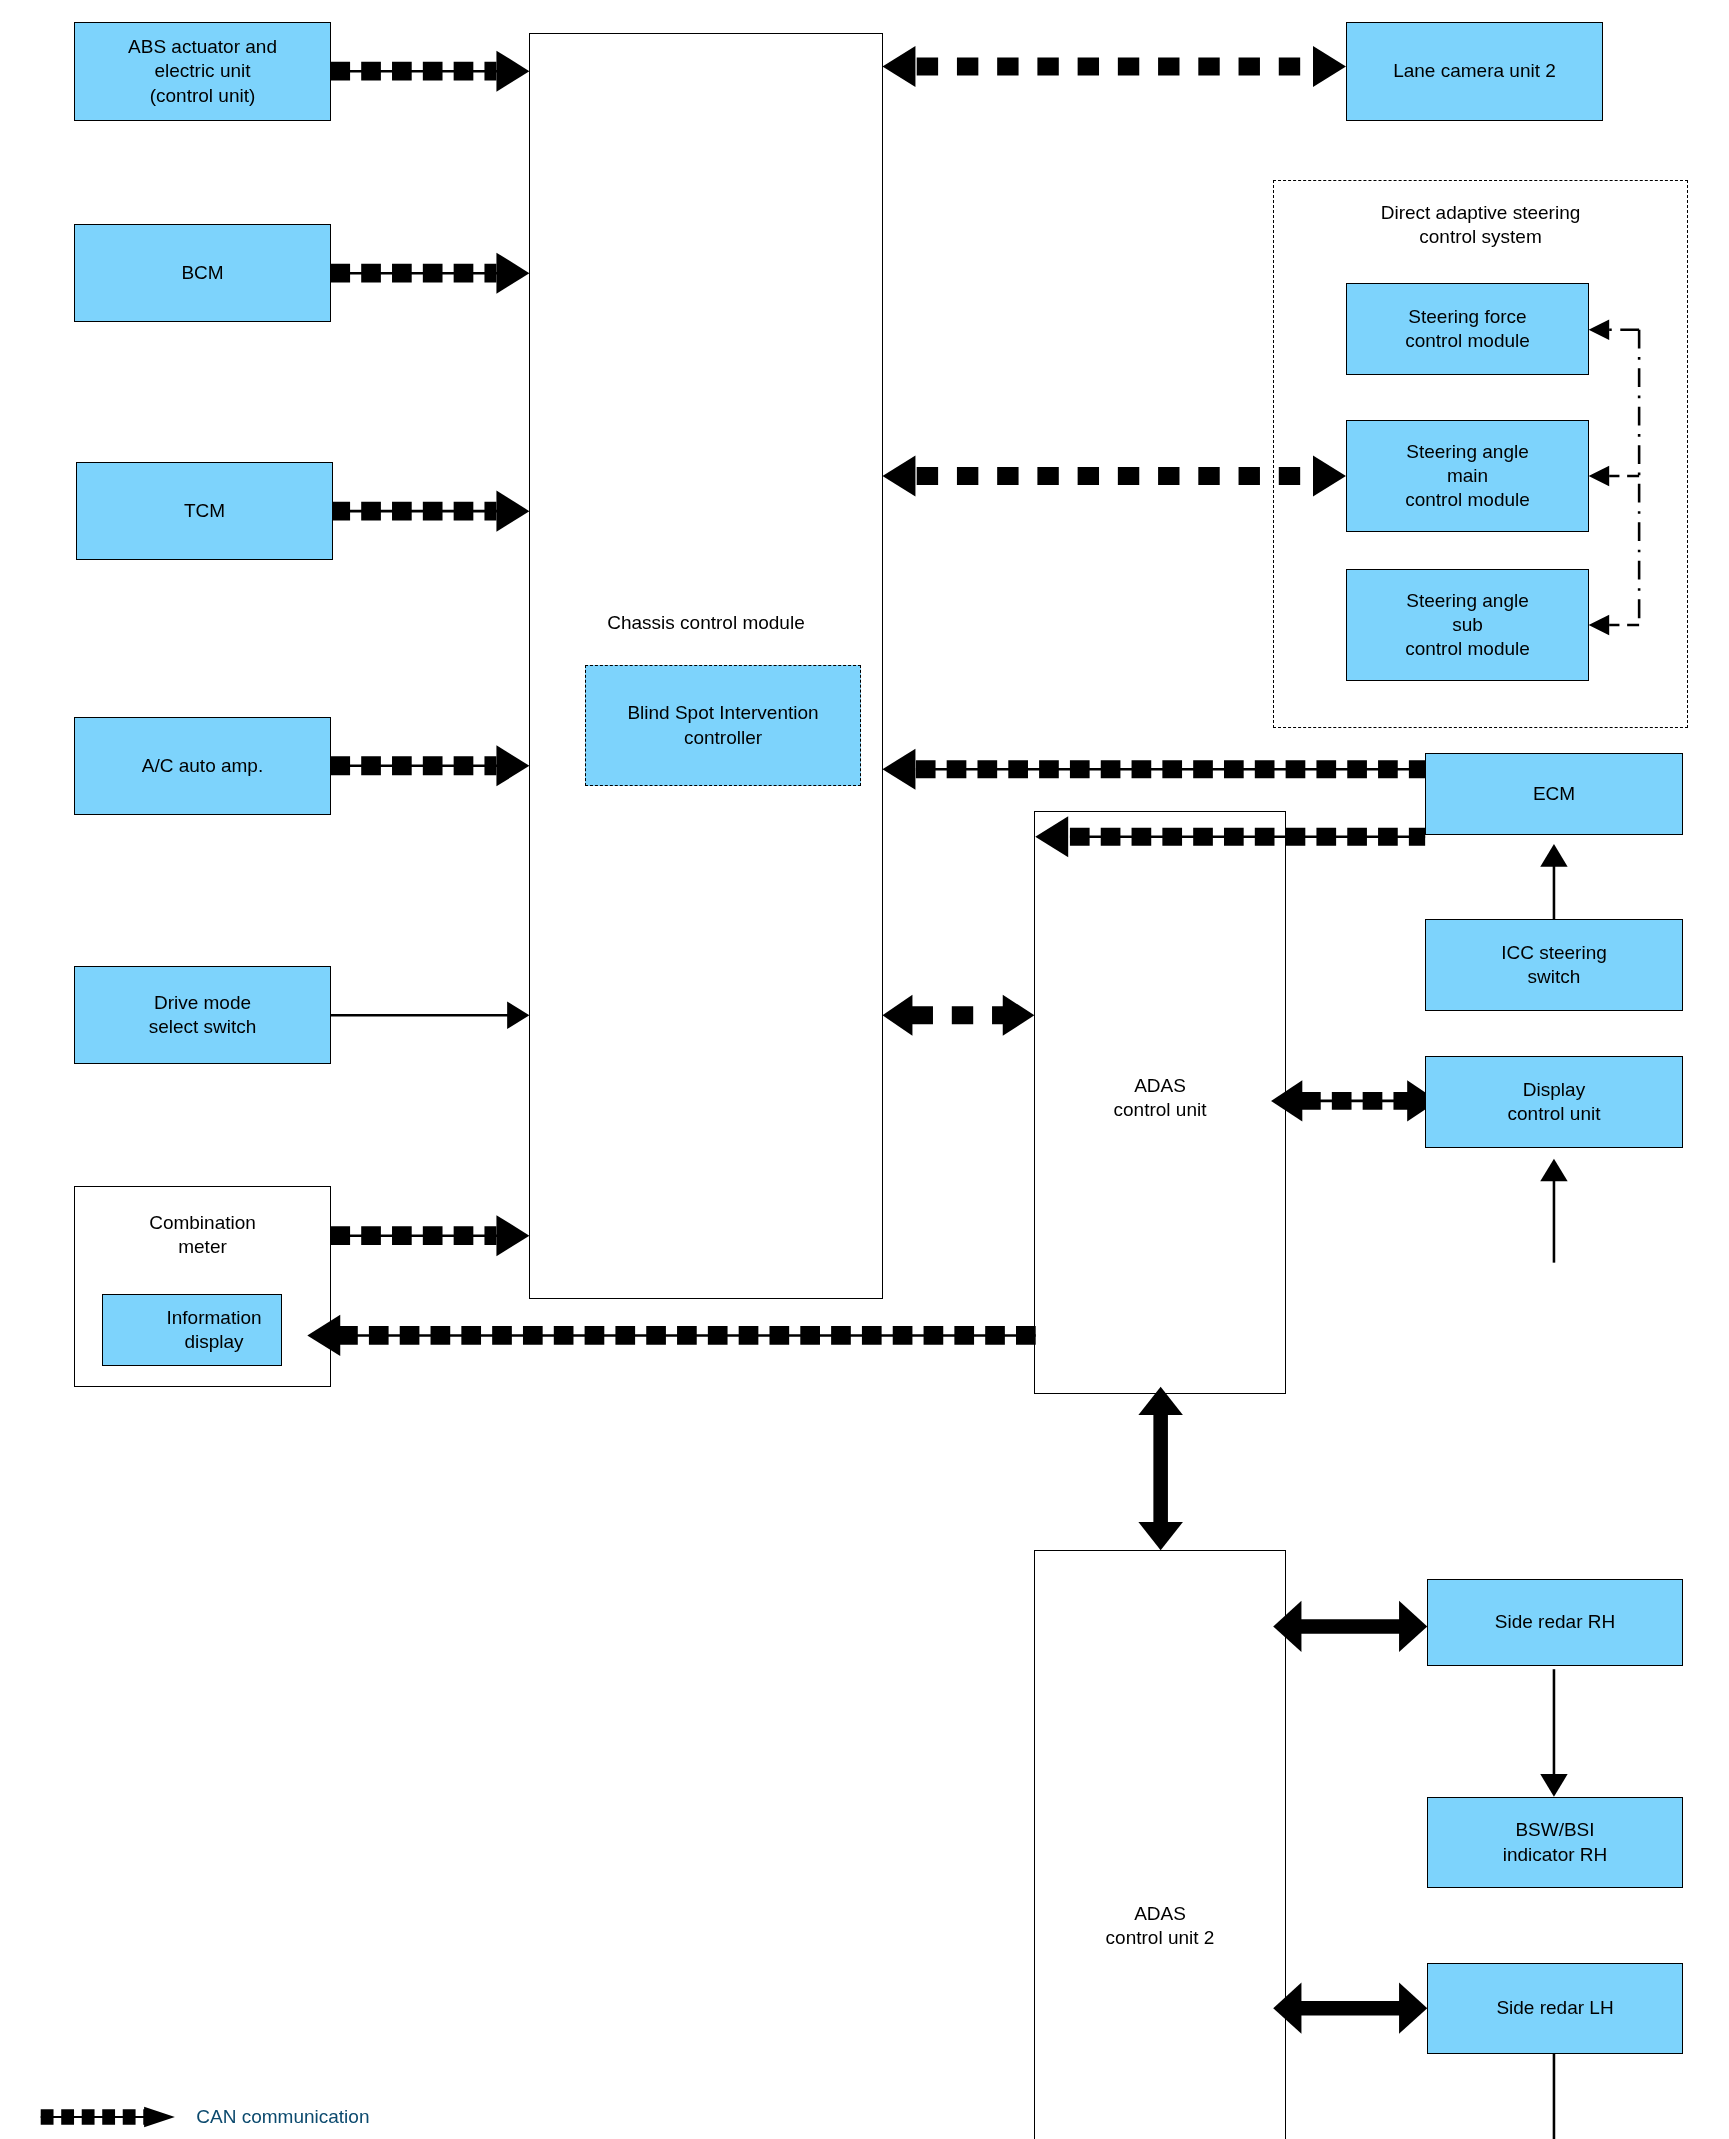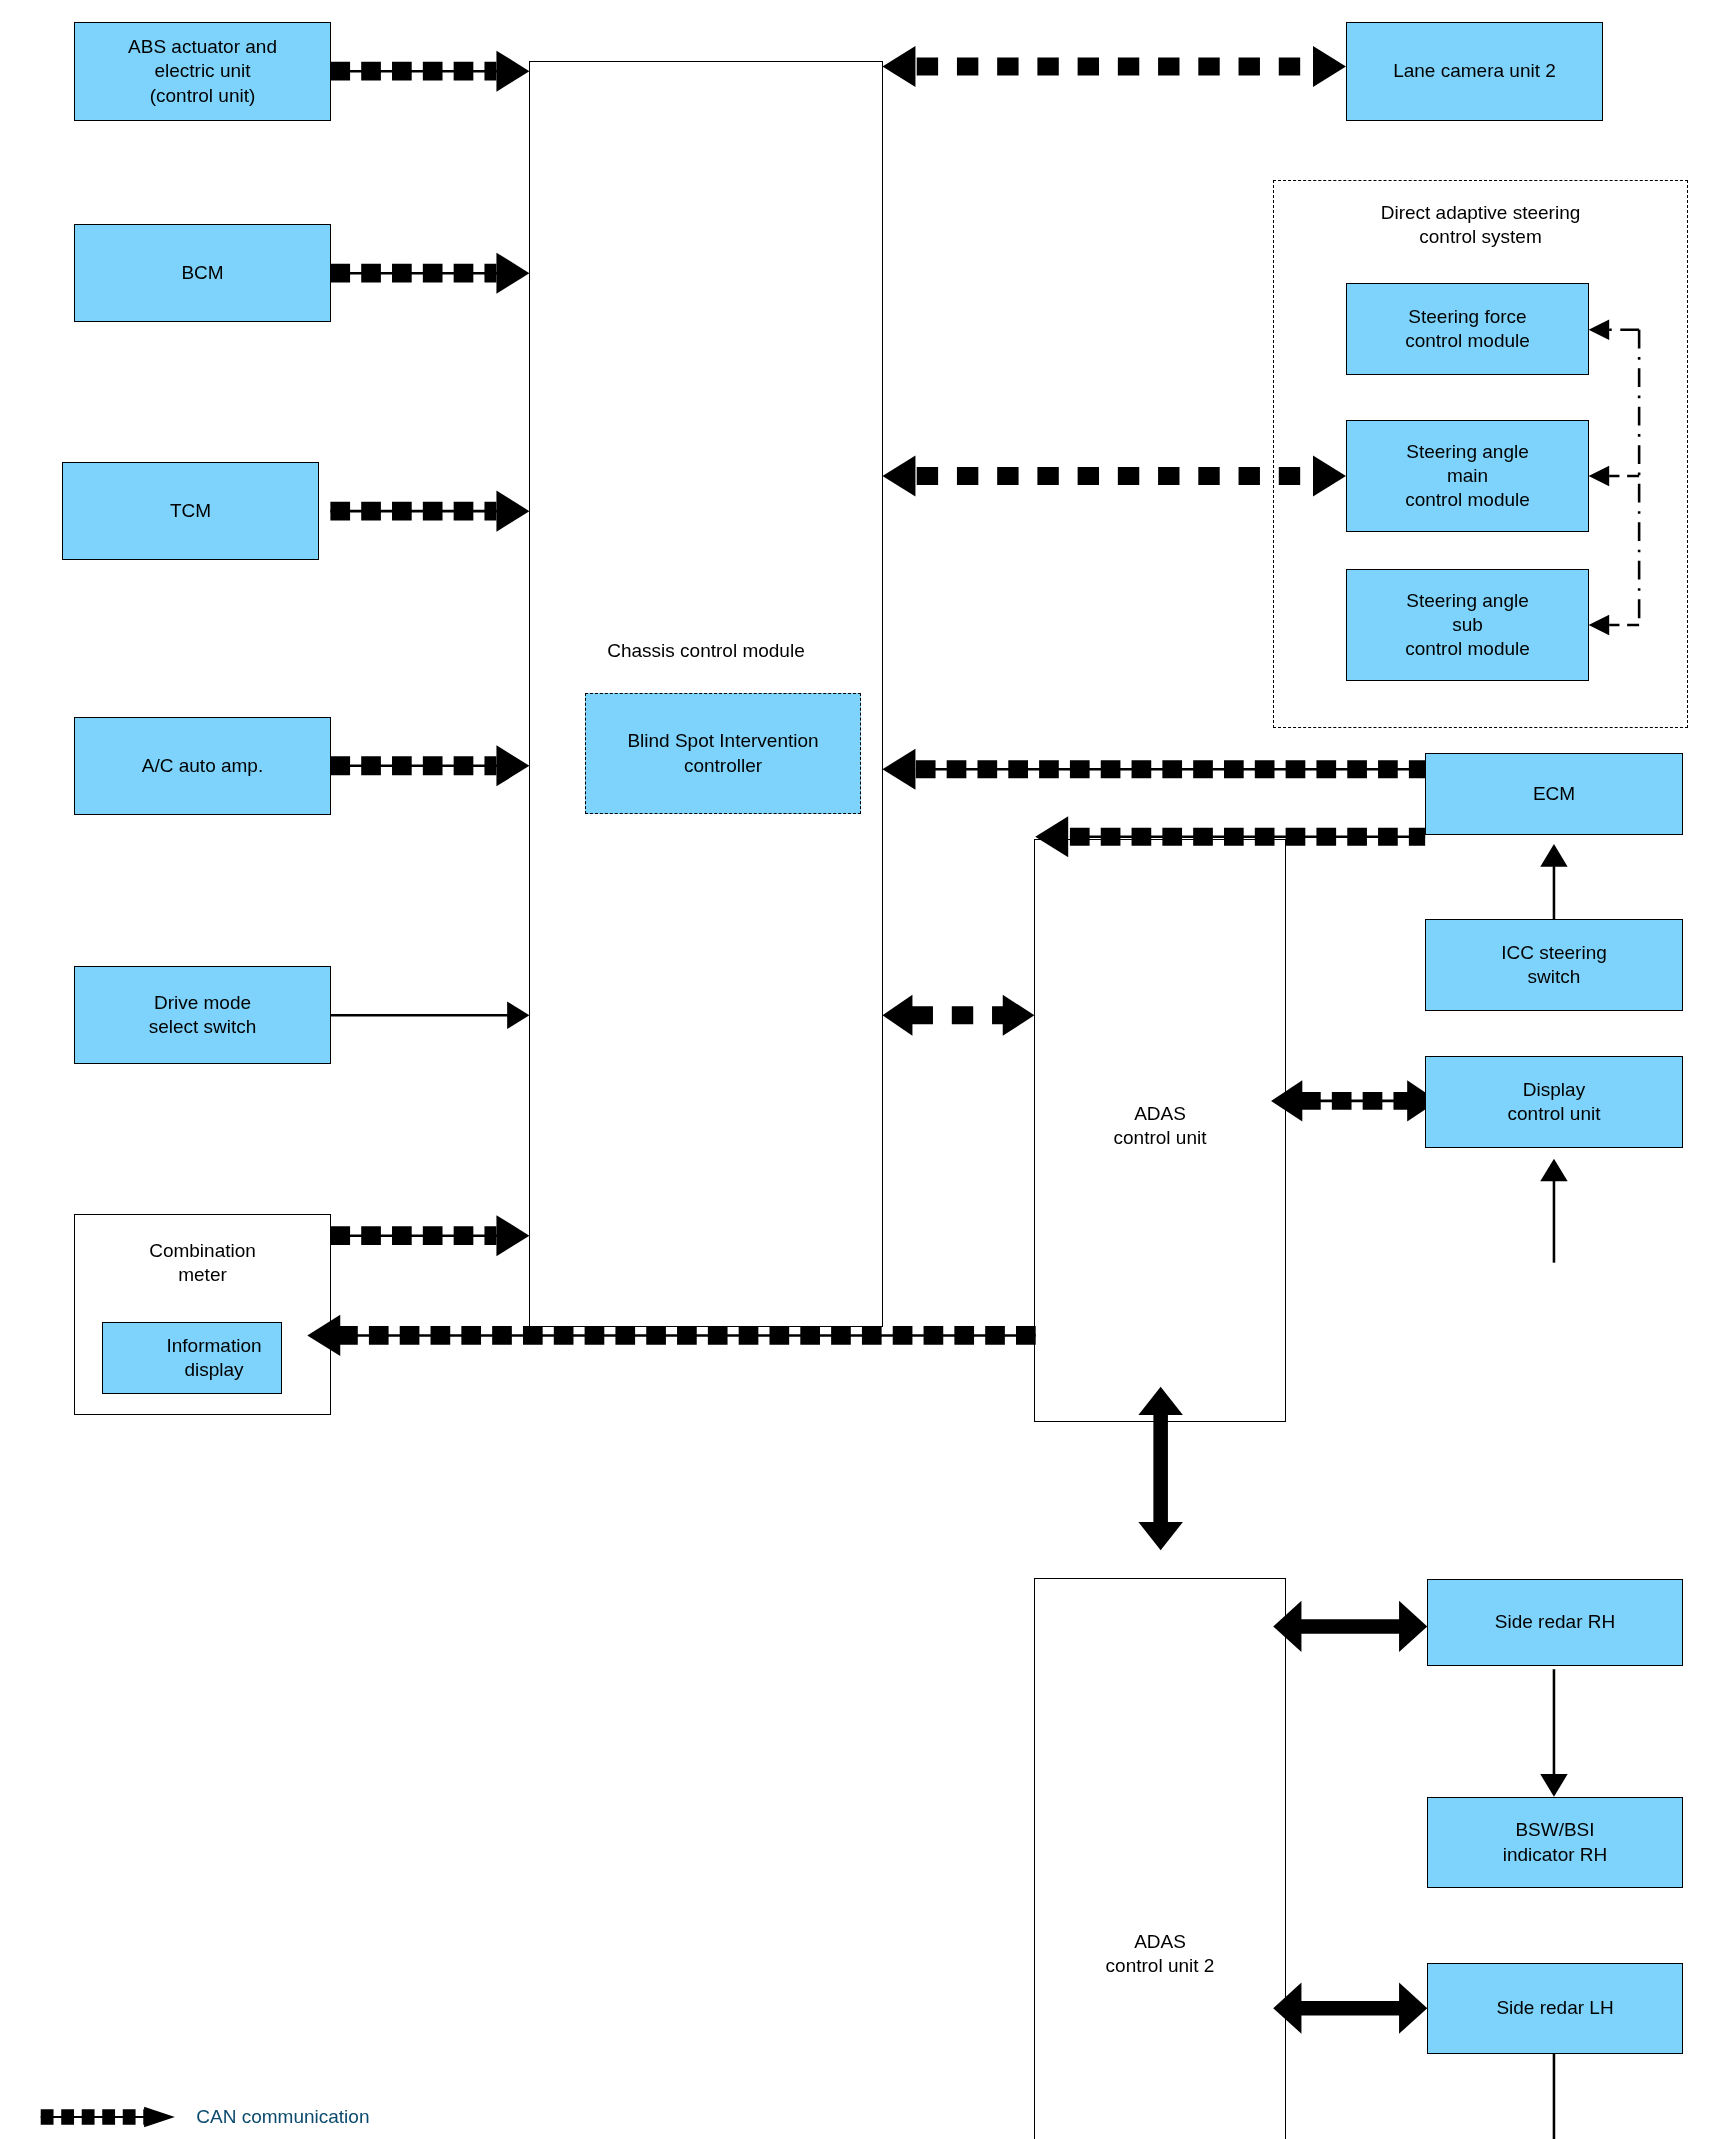--- a/index.html
+++ b/index.html
@@ -20,21 +20,21 @@
     align-items:center;
     justify-content:center;
     text-align:center;
     line-height:1.28;
     color:#000;
     font-size:19px;
     white-space:pre-line;
     z-index:5;
   }
   .node.dashed{ border-style:dashed; border-width:1.7px; }
-  .node.ghost{ border:none; background:transparent;margin-top:28px; }
+  .node.ghost{ border:none; background:transparent; }
   
   .group{
     position:absolute;
     box-sizing:border-box;
     border:1.7px dashed #000;
     background:transparent;
     z-index:2;
   }
   .group-label{
     position:absolute;
@@ -229,21 +229,21 @@
       <path d="M3760,1436 L3712,1460 L3760,1484 Z" fill="#000"></path>
     </g>
   </svg>
 
   <div class="node" style="left:74px;top:22px;width:257px;height:99px;">ABS actuator and
 electric unit
 (control unit)</div>
 
   <div class="node" style="left:74px;top:224px;width:257px;height:98px;">BCM</div>
 
-  <div class="node" style="left:62px;top:462px;width:257px;height:98px;">TCM</div>
+  <div class="node" style="left:76px;top:462px;width:257px;height:98px;">TCM</div>
 
   <div class="node" style="left:74px;top:717px;width:257px;height:98px;text-align:center;">A/C auto amp.</div>
 
   <div class="node" style="left:74px;top:966px;width:257px;height:98px;">Drive mode
 select switch</div>
 
   <div class="node ghost" style="left:74px;top:1186px;width:257px;height:201px;border:1.7px solid #000;display:block;">
     <div class="innerlabel" style="left:0;right:0;top:24px;">Combination
 meter</div>
     

